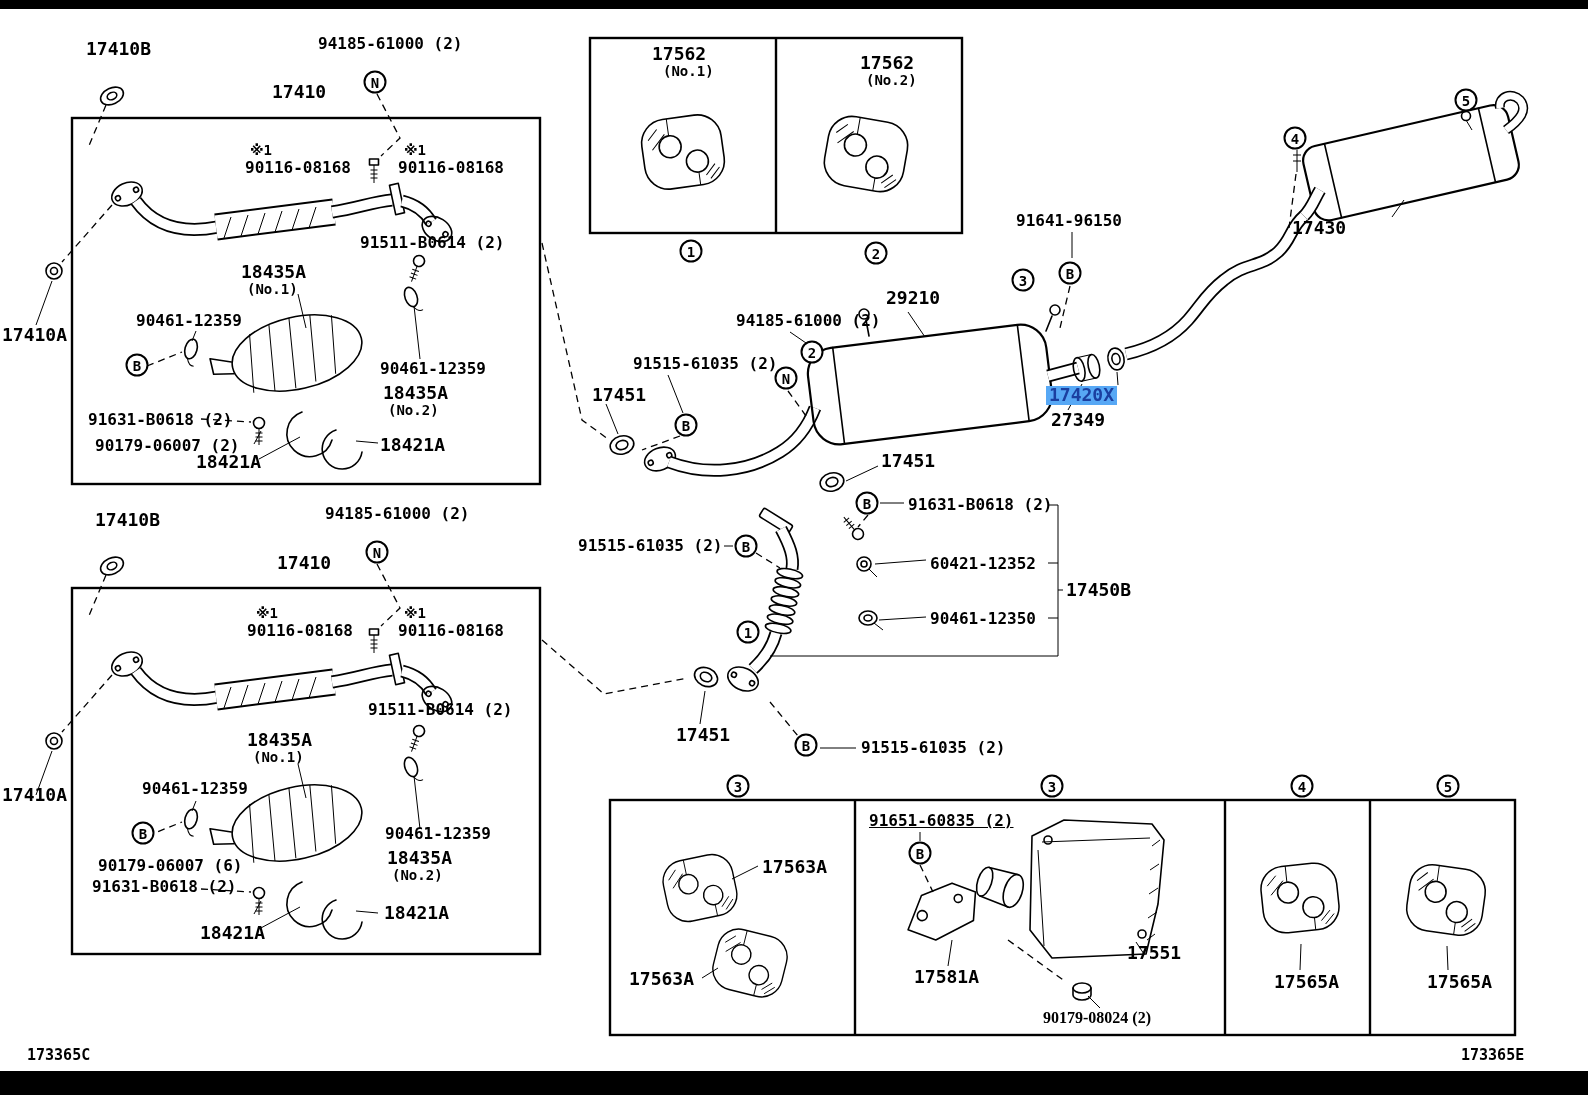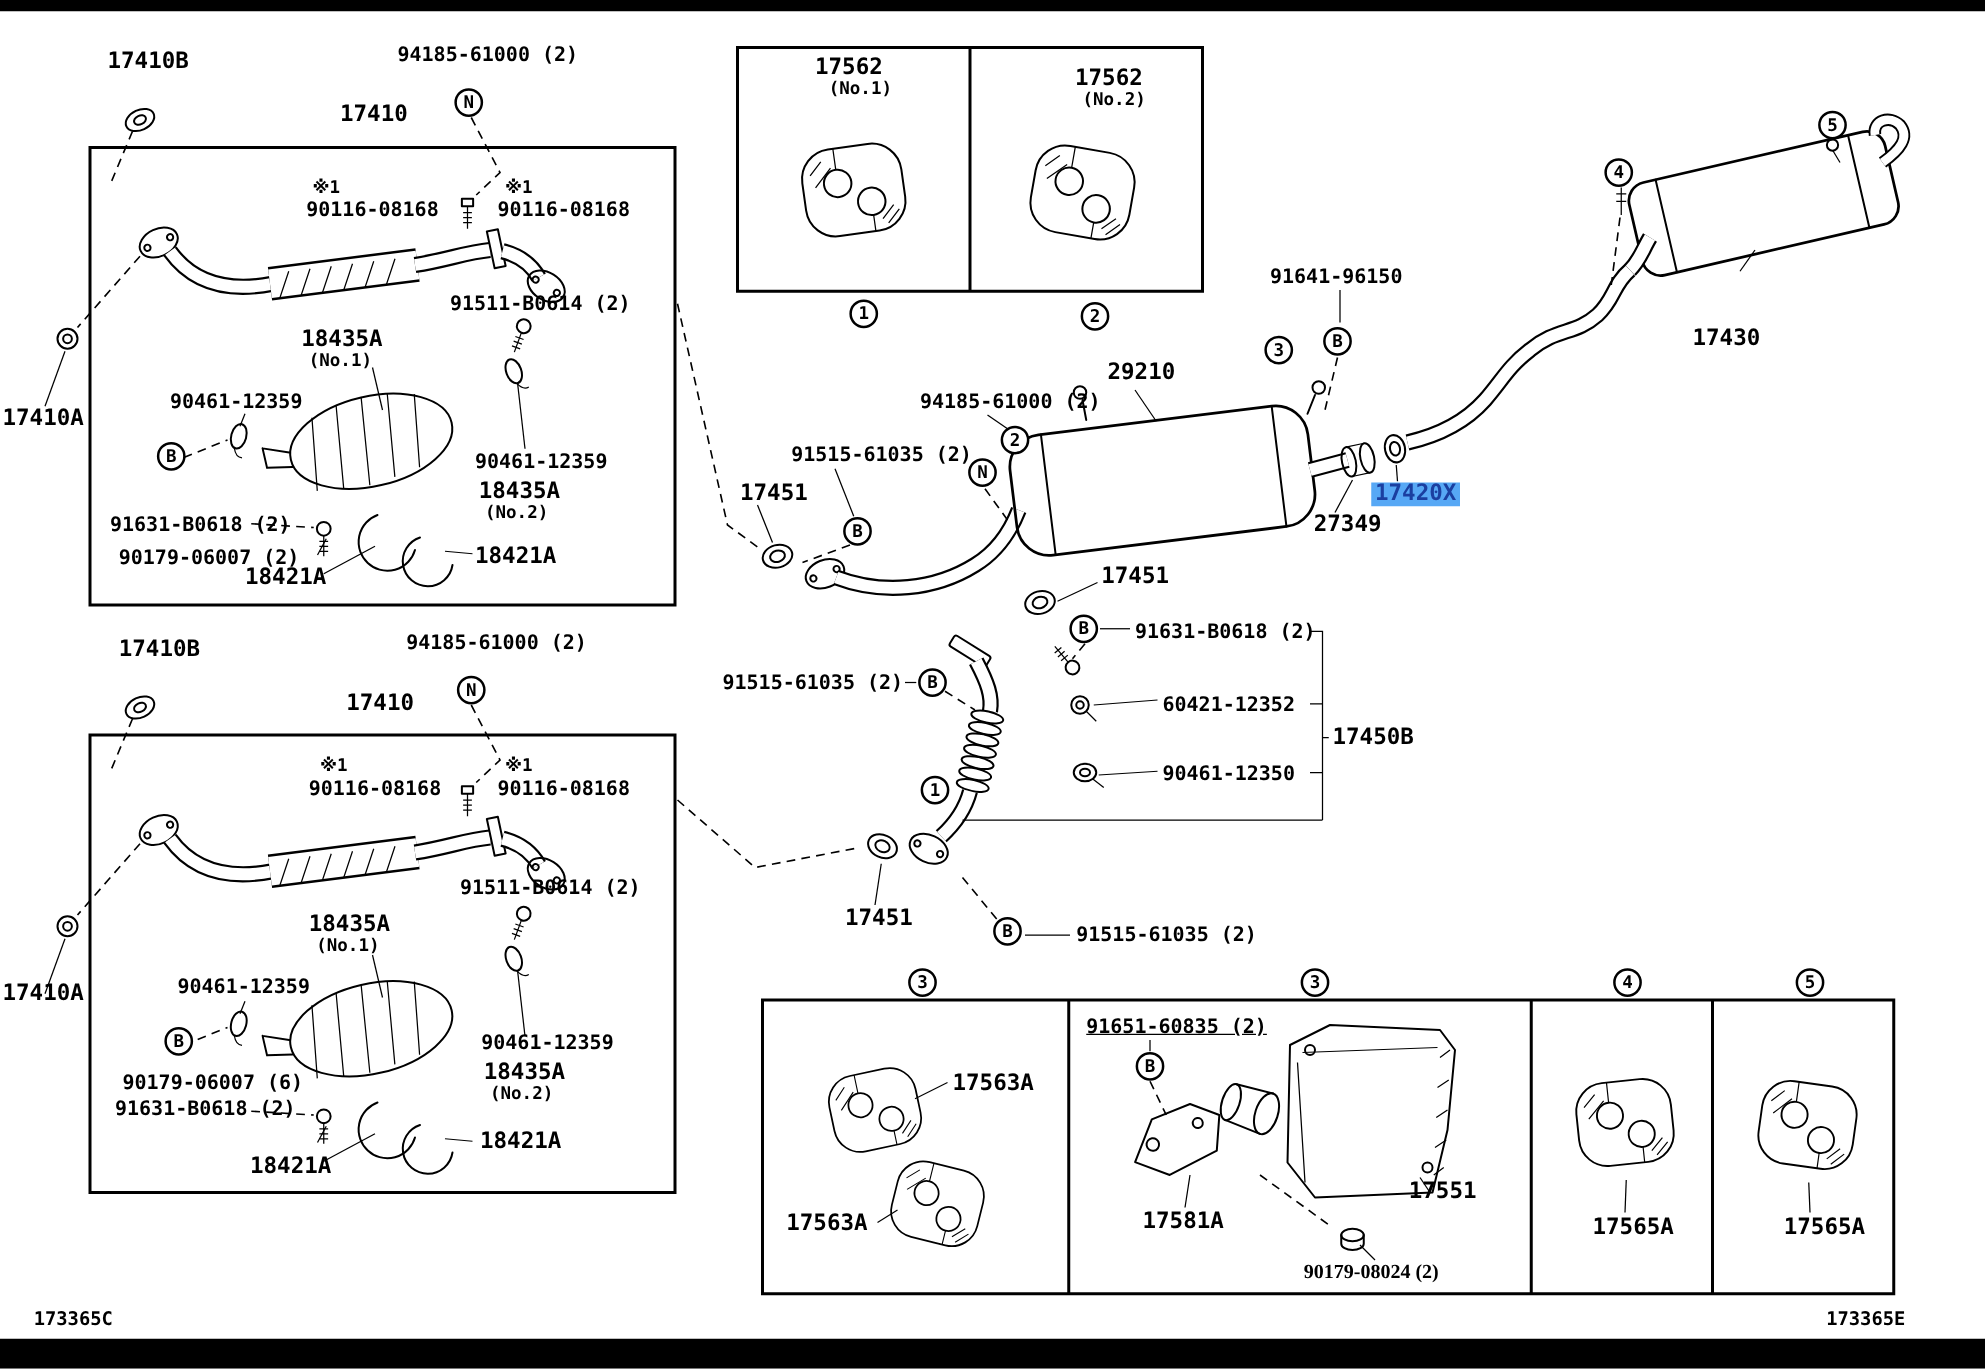--- a/index.html
+++ b/index.html
@@ -317,26 +317,26 @@
       <div class="lbl" style="left: 95px; top: 438px;">90179-06007 (2)</div>
       <div class="lbl big" style="left: 196px; top: 453px;">18421A</div>
       <div class="lbl big" style="left: 380px; top: 436px;">18421A</div>
       <div class="lbl big" style="left: 2px; top: 326px;">17410A</div>
       <div class="lbl big" style="left: 652px; top: 45px;">17562</div>
       <div class="lbl small" style="left: 663px; top: 64px;">(No.1)</div>
       <div class="lbl big" style="left: 860px; top: 54px;">17562</div>
       <div class="lbl small" style="left: 866px; top: 73px;">(No.2)</div>
       <div class="lbl" style="left: 1016px; top: 213px;">91641-96150</div>
       <div class="lbl big" style="left: 886px; top: 289px;">29210</div>
-      <div class="lbl big" style="left: 1354px; top: 219px; margin-top: 43px;">17430</div>
+      <div class="lbl big" style="left: 1292px; top: 219px;">17430</div>
       <div class="lbl" style="left: 736px; top: 313px;">94185-61000 (2)</div>
       <div class="lbl" style="left: 633px; top: 356px;">91515-61035 (2)</div>
       <div class="lbl big" style="left: 592px; top: 386px;">17451</div>
       <div class="lbl big" style="left: 1051px; top: 411px;">27349</div>
-      <div class="lbl big hl" style="left: 1097px; top: 386px;">17420X</div>
+      <div class="lbl big hl" style="left: 1046px; top: 386px;">17420X</div>
       <div class="lbl big" style="left: 881px; top: 452px;">17451</div>
       <div class="lbl" style="left: 908px; top: 497px;">91631-B0618 (2)</div>
       <div class="lbl" style="left: 578px; top: 538px;">91515-61035 (2)</div>
       <div class="lbl" style="left: 930px; top: 556px;">60421-12352</div>
       <div class="lbl big" style="left: 1066px; top: 581px;">17450B</div>
       <div class="lbl" style="left: 930px; top: 611px;">90461-12350</div>
       <div class="lbl big" style="left: 676px; top: 726px;">17451</div>
       <div class="lbl" style="left: 861px; top: 740px;">91515-61035 (2)</div>
       <div class="lbl big" style="left: 95px; top: 511px;">17410B</div>
       <div class="lbl" style="left: 325px; top: 506px;">94185-61000 (2)</div>

